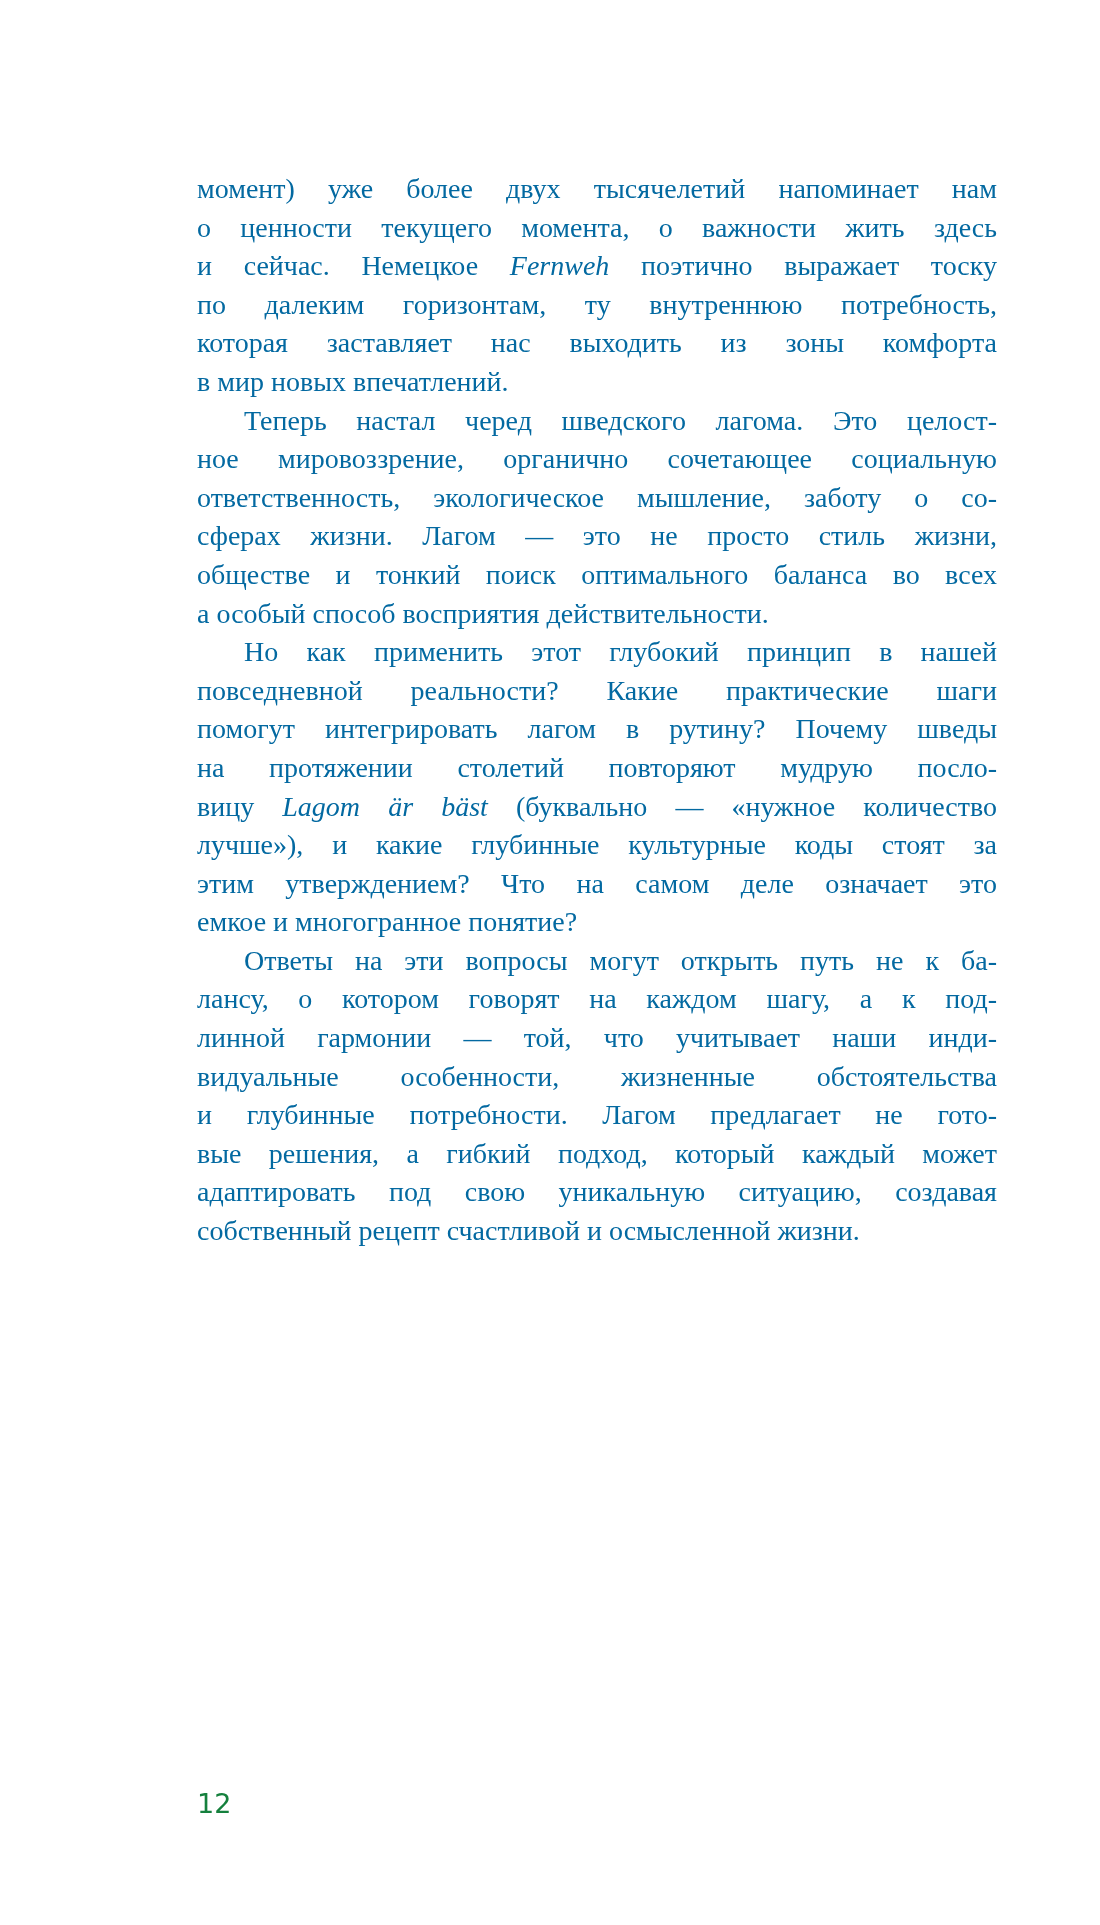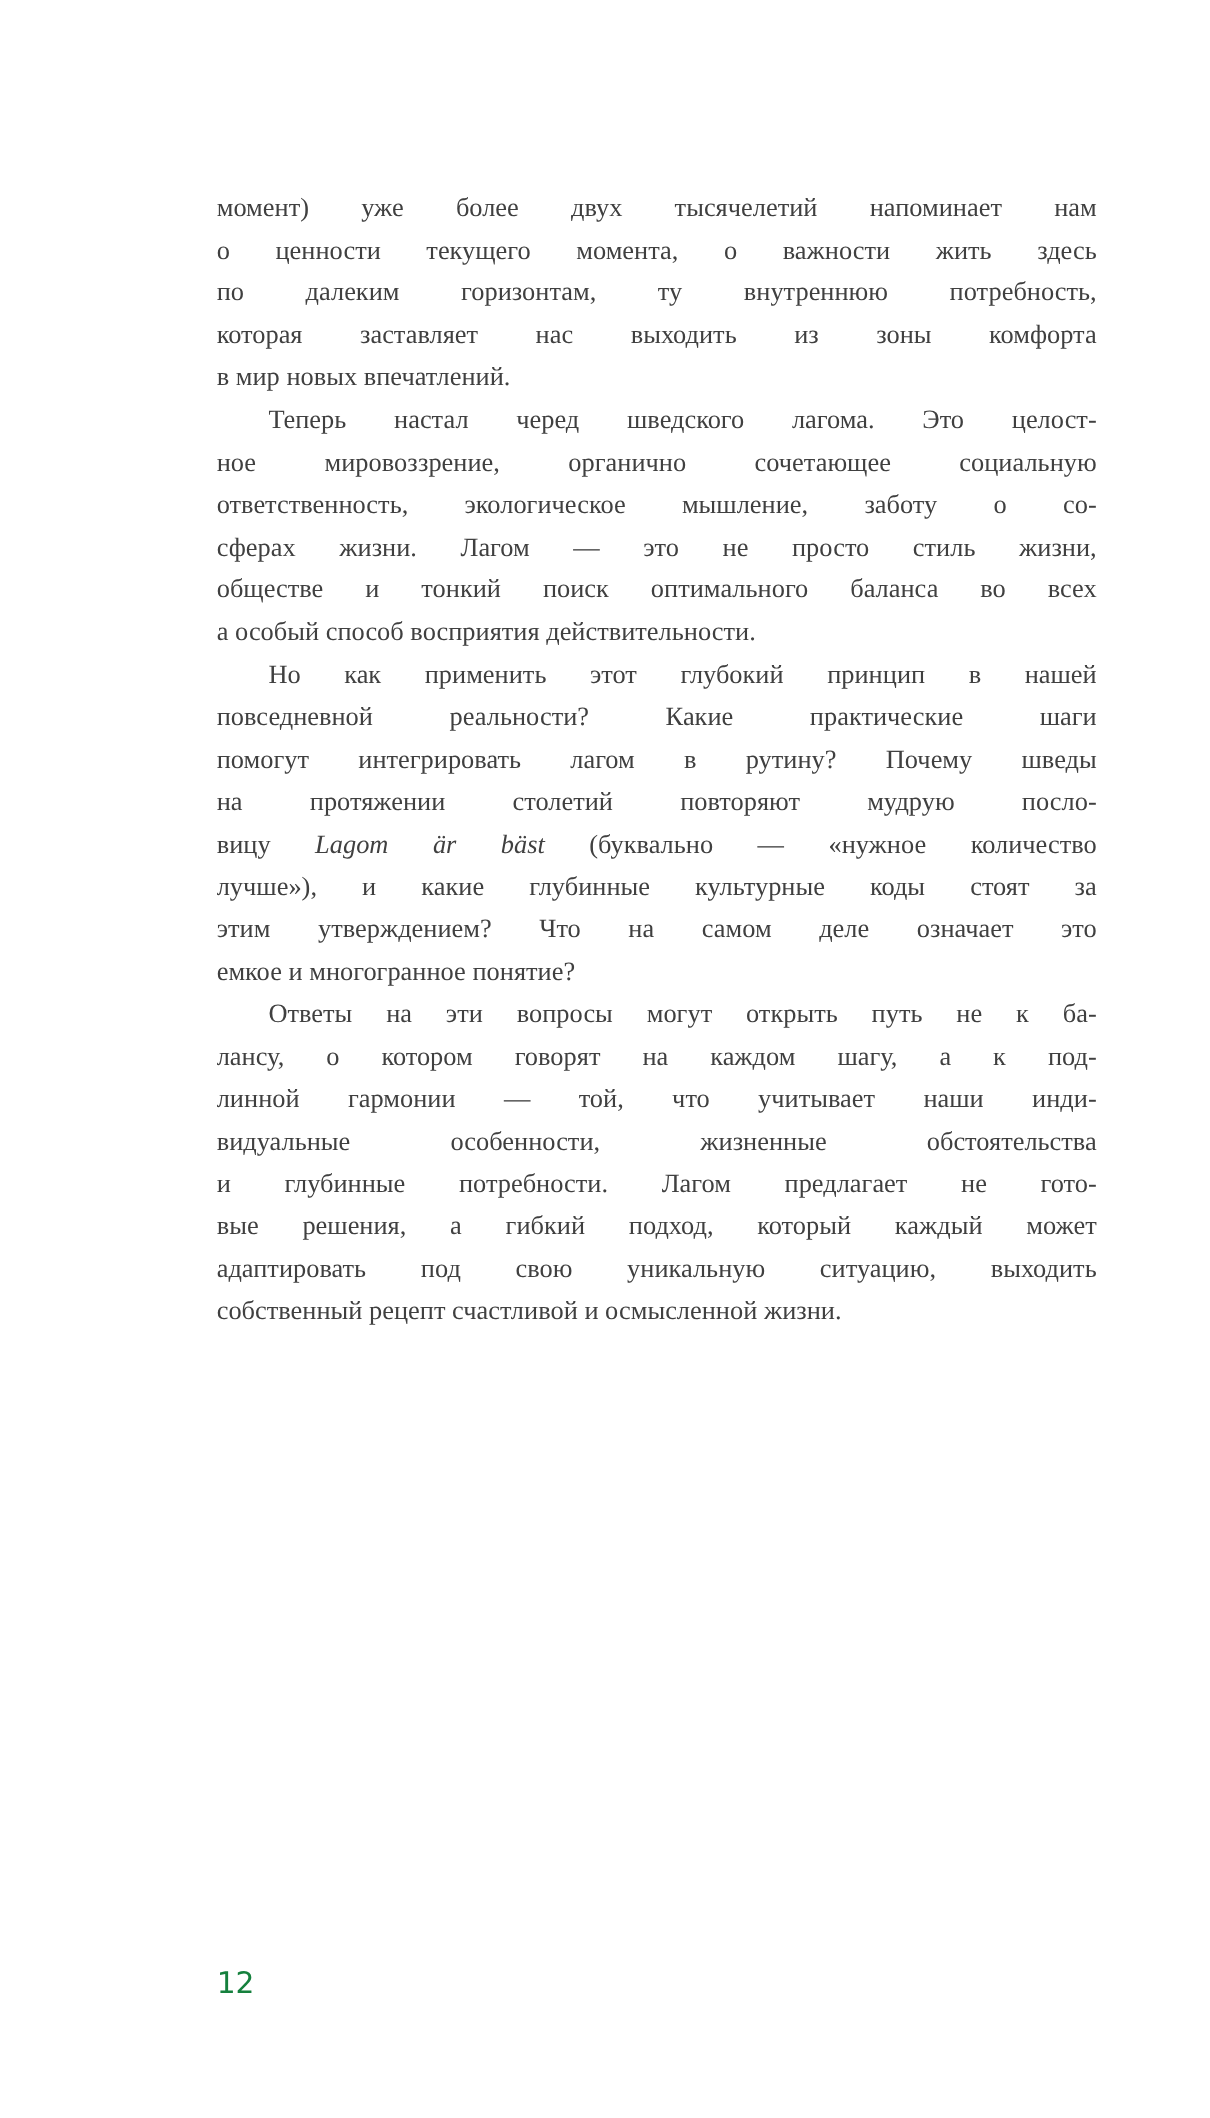--- a/index.html
+++ b/index.html
@@ -12,23 +12,23 @@
       height: 1925px;
       position: relative;
       overflow: hidden;
     }
     .page-text {
       position: absolute;
       left: 197px;
       top: 170px;
       width: 800px;
       font-family: "Liberation Serif", "DejaVu Serif", serif;
-      font-size: 24px;
+      font-size: 28px;
       line-height: 38.6px;
-      color: #404040;
+      color: #0369a1;
     }
     .line {
       display: block;
       white-space: nowrap;
       text-align: justify;
       text-align-last: justify;
       height: 38.6px;
     }
     .line.last {
       text-align-last: left;
@@ -48,20 +48,21 @@
       color: #15803d;
     }
   </style>
 </head>
 <body>
 
 <div class="page-text" id="page-text">
     <div>
       <span class="line"><span>момент) уже более двух тысячелетий напоминает нам</span></span>
       <span class="line"><span>о ценности текущего момента, о важности жить здесь</span></span>
+      <span class="line"><span>и сейчас. Немецкое </span><i>Fernweh</i><span> поэтично выражает тоску</span></span>
       <span class="line"><span>по далеким горизонтам, ту внутреннюю потребность,</span></span>
       <span class="line"><span>которая заставляет нас выходить из зоны комфорта</span></span>
       <span class="line last"><span>в мир новых впечатлений.</span></span>
     </div>
     <div>
       <span class="line indent"><span>Теперь настал черед шведского лагома. Это целост-</span></span>
       <span class="line"><span>ное мировоззрение, органично сочетающее социальную</span></span>
       <span class="line"><span>ответственность, экологическое мышление, заботу о со-</span></span>
       <span class="line"><span>сферах жизни. Лагом — это не просто стиль жизни,</span></span>
       <span class="line"><span>обществе и тонкий поиск оптимального баланса во всех</span></span>
@@ -77,18 +78,18 @@
       <span class="line"><span>этим утверждением? Что на самом деле означает это</span></span>
       <span class="line last"><span>емкое и многогранное понятие?</span></span>
     </div>
     <div>
       <span class="line indent"><span>Ответы на эти вопросы могут открыть путь не к ба-</span></span>
       <span class="line"><span>лансу, о котором говорят на каждом шагу, а к под-</span></span>
       <span class="line"><span>линной гармонии — той, что учитывает наши инди-</span></span>
       <span class="line"><span>видуальные особенности, жизненные обстоятельства</span></span>
       <span class="line"><span>и глубинные потребности. Лагом предлагает не гото-</span></span>
       <span class="line"><span>вые решения, а гибкий подход, который каждый может</span></span>
-      <span class="line"><span>адаптировать под свою уникальную ситуацию, выходить</span></span>
+      <span class="line"><span>адаптировать под свою уникальную ситуацию, создавая</span></span>
       <span class="line last"><span>собственный рецепт счастливой и осмысленной жизни.</span></span>
     </div>
   </div>
 
 <div class="page-number">12</div>
 
 </body></html>

